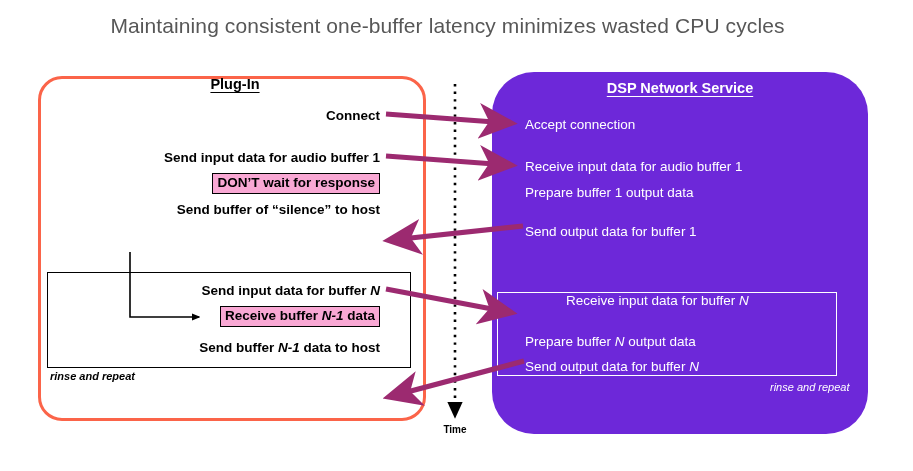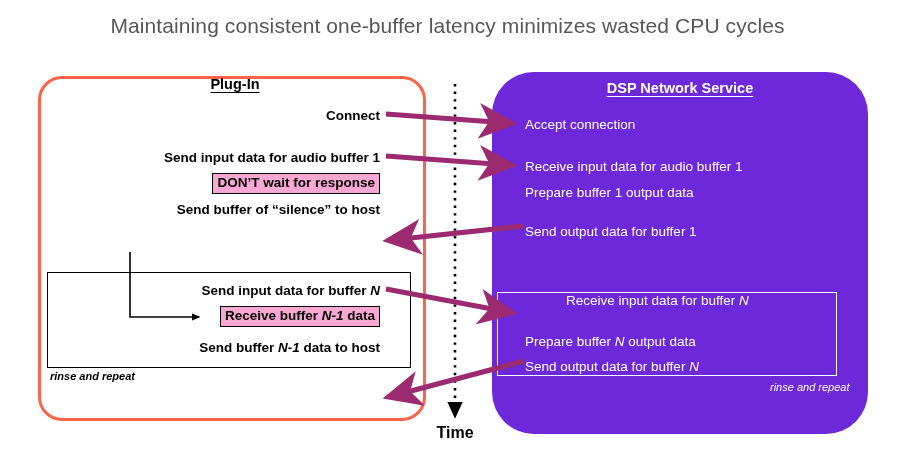--- a/index.html
+++ b/index.html
@@ -114,21 +114,21 @@
     left:497px;top:292px;width:340px;height:84px;
     border:1.6px solid #ffffff;
     box-sizing:border-box;
     background:transparent;
   }
 
   .time-label{
     position:absolute;
     left:405px;top:424px;width:100px;
     text-align:center;
-    font-size:16px;
+    font-size:10px;
     font-weight:bold;
     color:#000;
     white-space:nowrap;
   }
 
   svg.overlay{position:absolute;left:0;top:0;width:913px;height:471px;pointer-events:none;}
 </style>
 </head>
 <body>
 

